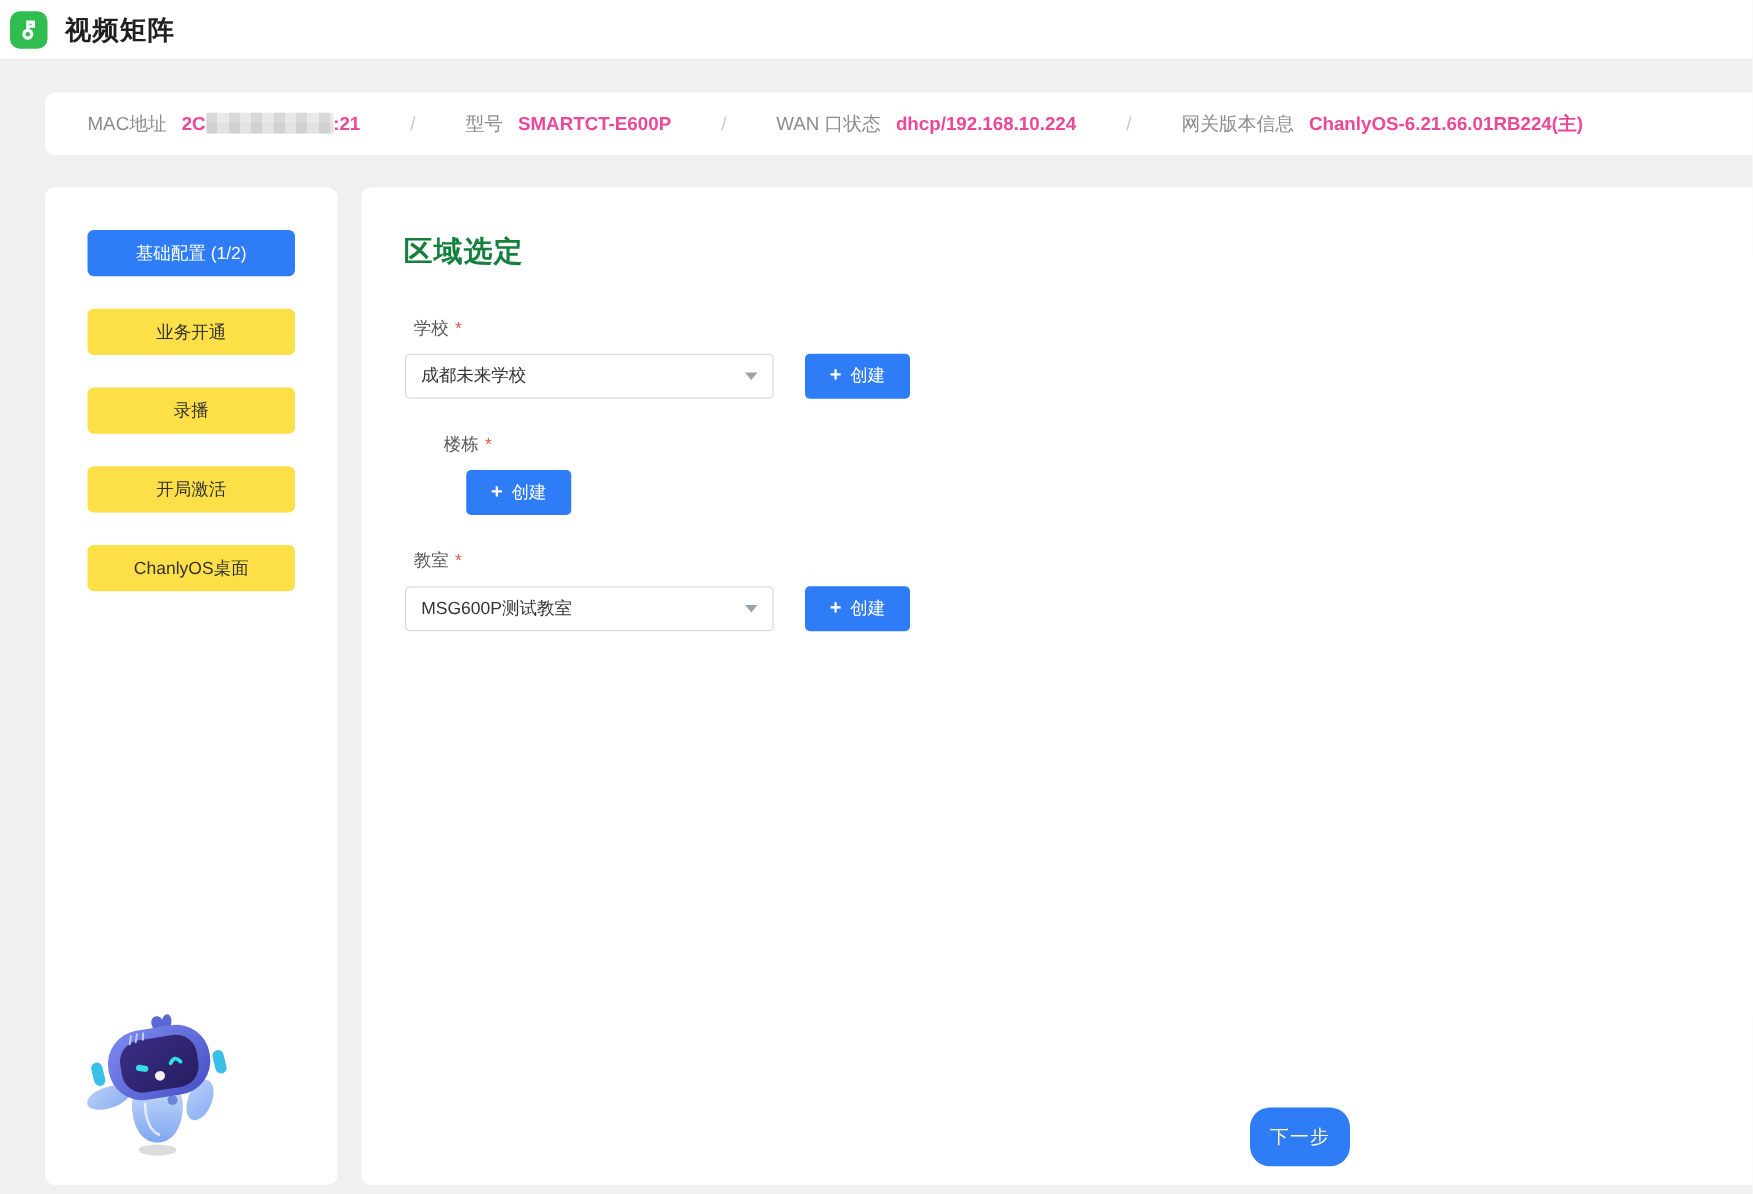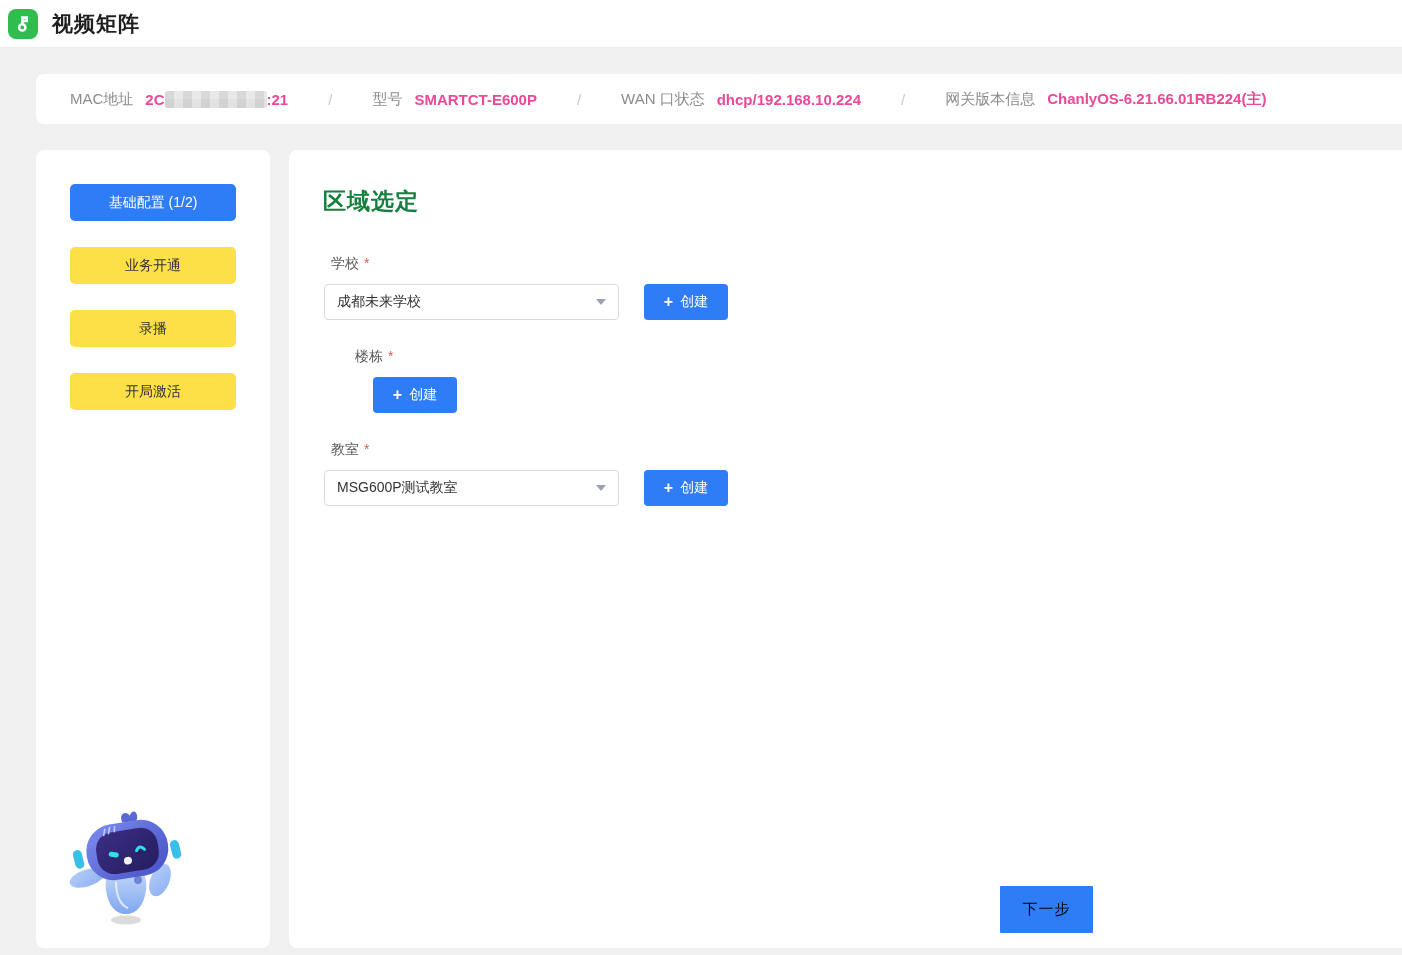--- a/index.html
+++ b/index.html
@@ -83,22 +83,22 @@
     border-right:5px solid transparent; border-top:6px solid #9aa3ad;
   }
   .create-btn {
     margin-left:25px; width:84px; height:36px;
     background:#2e7cf6; color:#fff; border:none; border-radius:4px;
     font-size:14px; font-family:inherit; cursor:pointer;
     display:flex; align-items:center; justify-content:center; gap:7px;
   }
   .plus-icon { font-size:16px; font-weight:bold; line-height:1; }
   .next-btn {
-    position:absolute; left:711px; top:736px; width:93px; height:47px;
-    background:#2e7cf6; color:#000000; border:none; border-radius:1px;
+    position:absolute; left:711px; top:736px; width:80px; height:47px;
+    background:#2e7cf6; color:#fef9c3; border:none; border-radius:16px;
     font-size:15px; font-family:inherit; cursor:pointer;
     display:flex; align-items:center; justify-content:center; letter-spacing:1px;
   }
 </style>
 </head>
 <body>
 
 <div class="header">
   <div class="logo">
     <svg width="18" height="18" viewBox="0 0 24 24">
@@ -124,20 +124,21 @@
 
   <span class="info-label">网关版本信息</span>
   <span class="info-value">ChanlyOS-6.21.66.01RB224(主)</span>
 </div>
 
 <div class="sidebar">
   <button class="step-btn active">基础配置 (1/2)</button>
   <button class="step-btn">业务开通</button>
   <button class="step-btn">录播</button>
   <button class="step-btn">开局激活</button>
+  <button class="step-btn">ChanlyOS桌面</button>
 
   <svg class="mascot" viewBox="0 0 130 118">
     <defs>
       <linearGradient id="headG" x1="0" y1="0" x2="1" y2="1">
         <stop offset="0" stop-color="#7d8cf0"></stop>
           <stop offset="1" stop-color="#4550c4"></stop>
       </linearGradient>
       <linearGradient id="bodyG" x1="0" y1="0" x2="0" y2="1">
         <stop offset="0" stop-color="#cfe0fb"></stop>
           <stop offset="1" stop-color="#7ea6f0"></stop>

